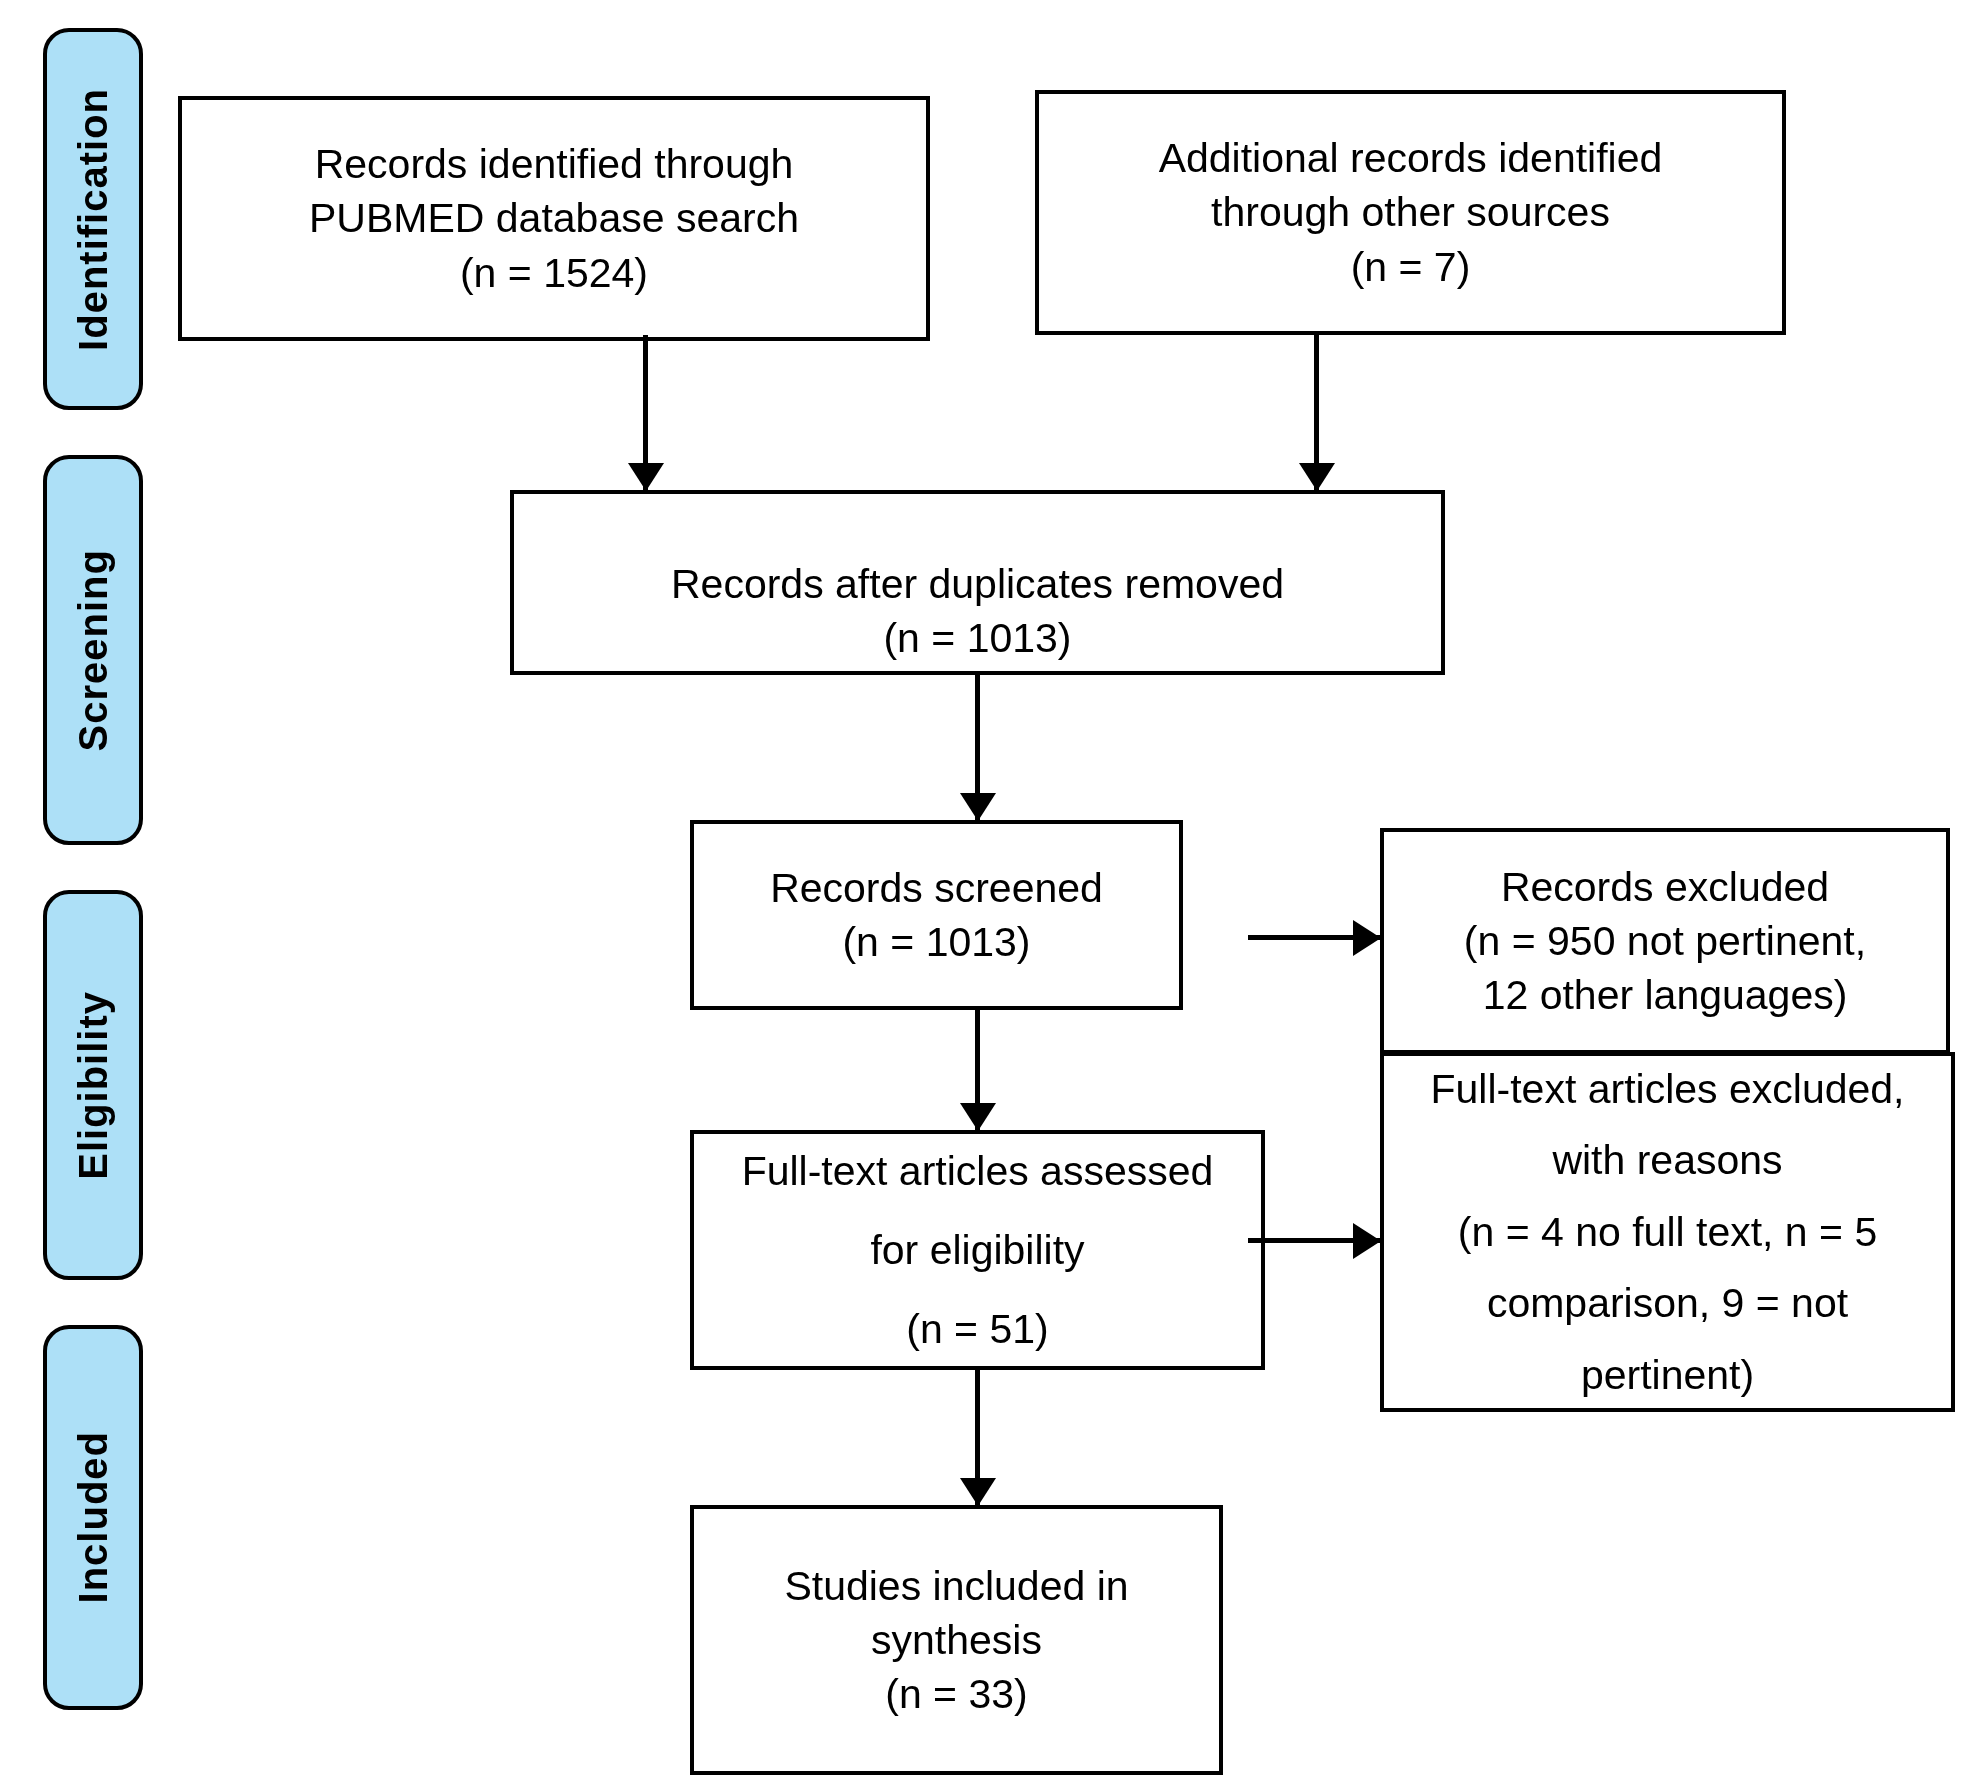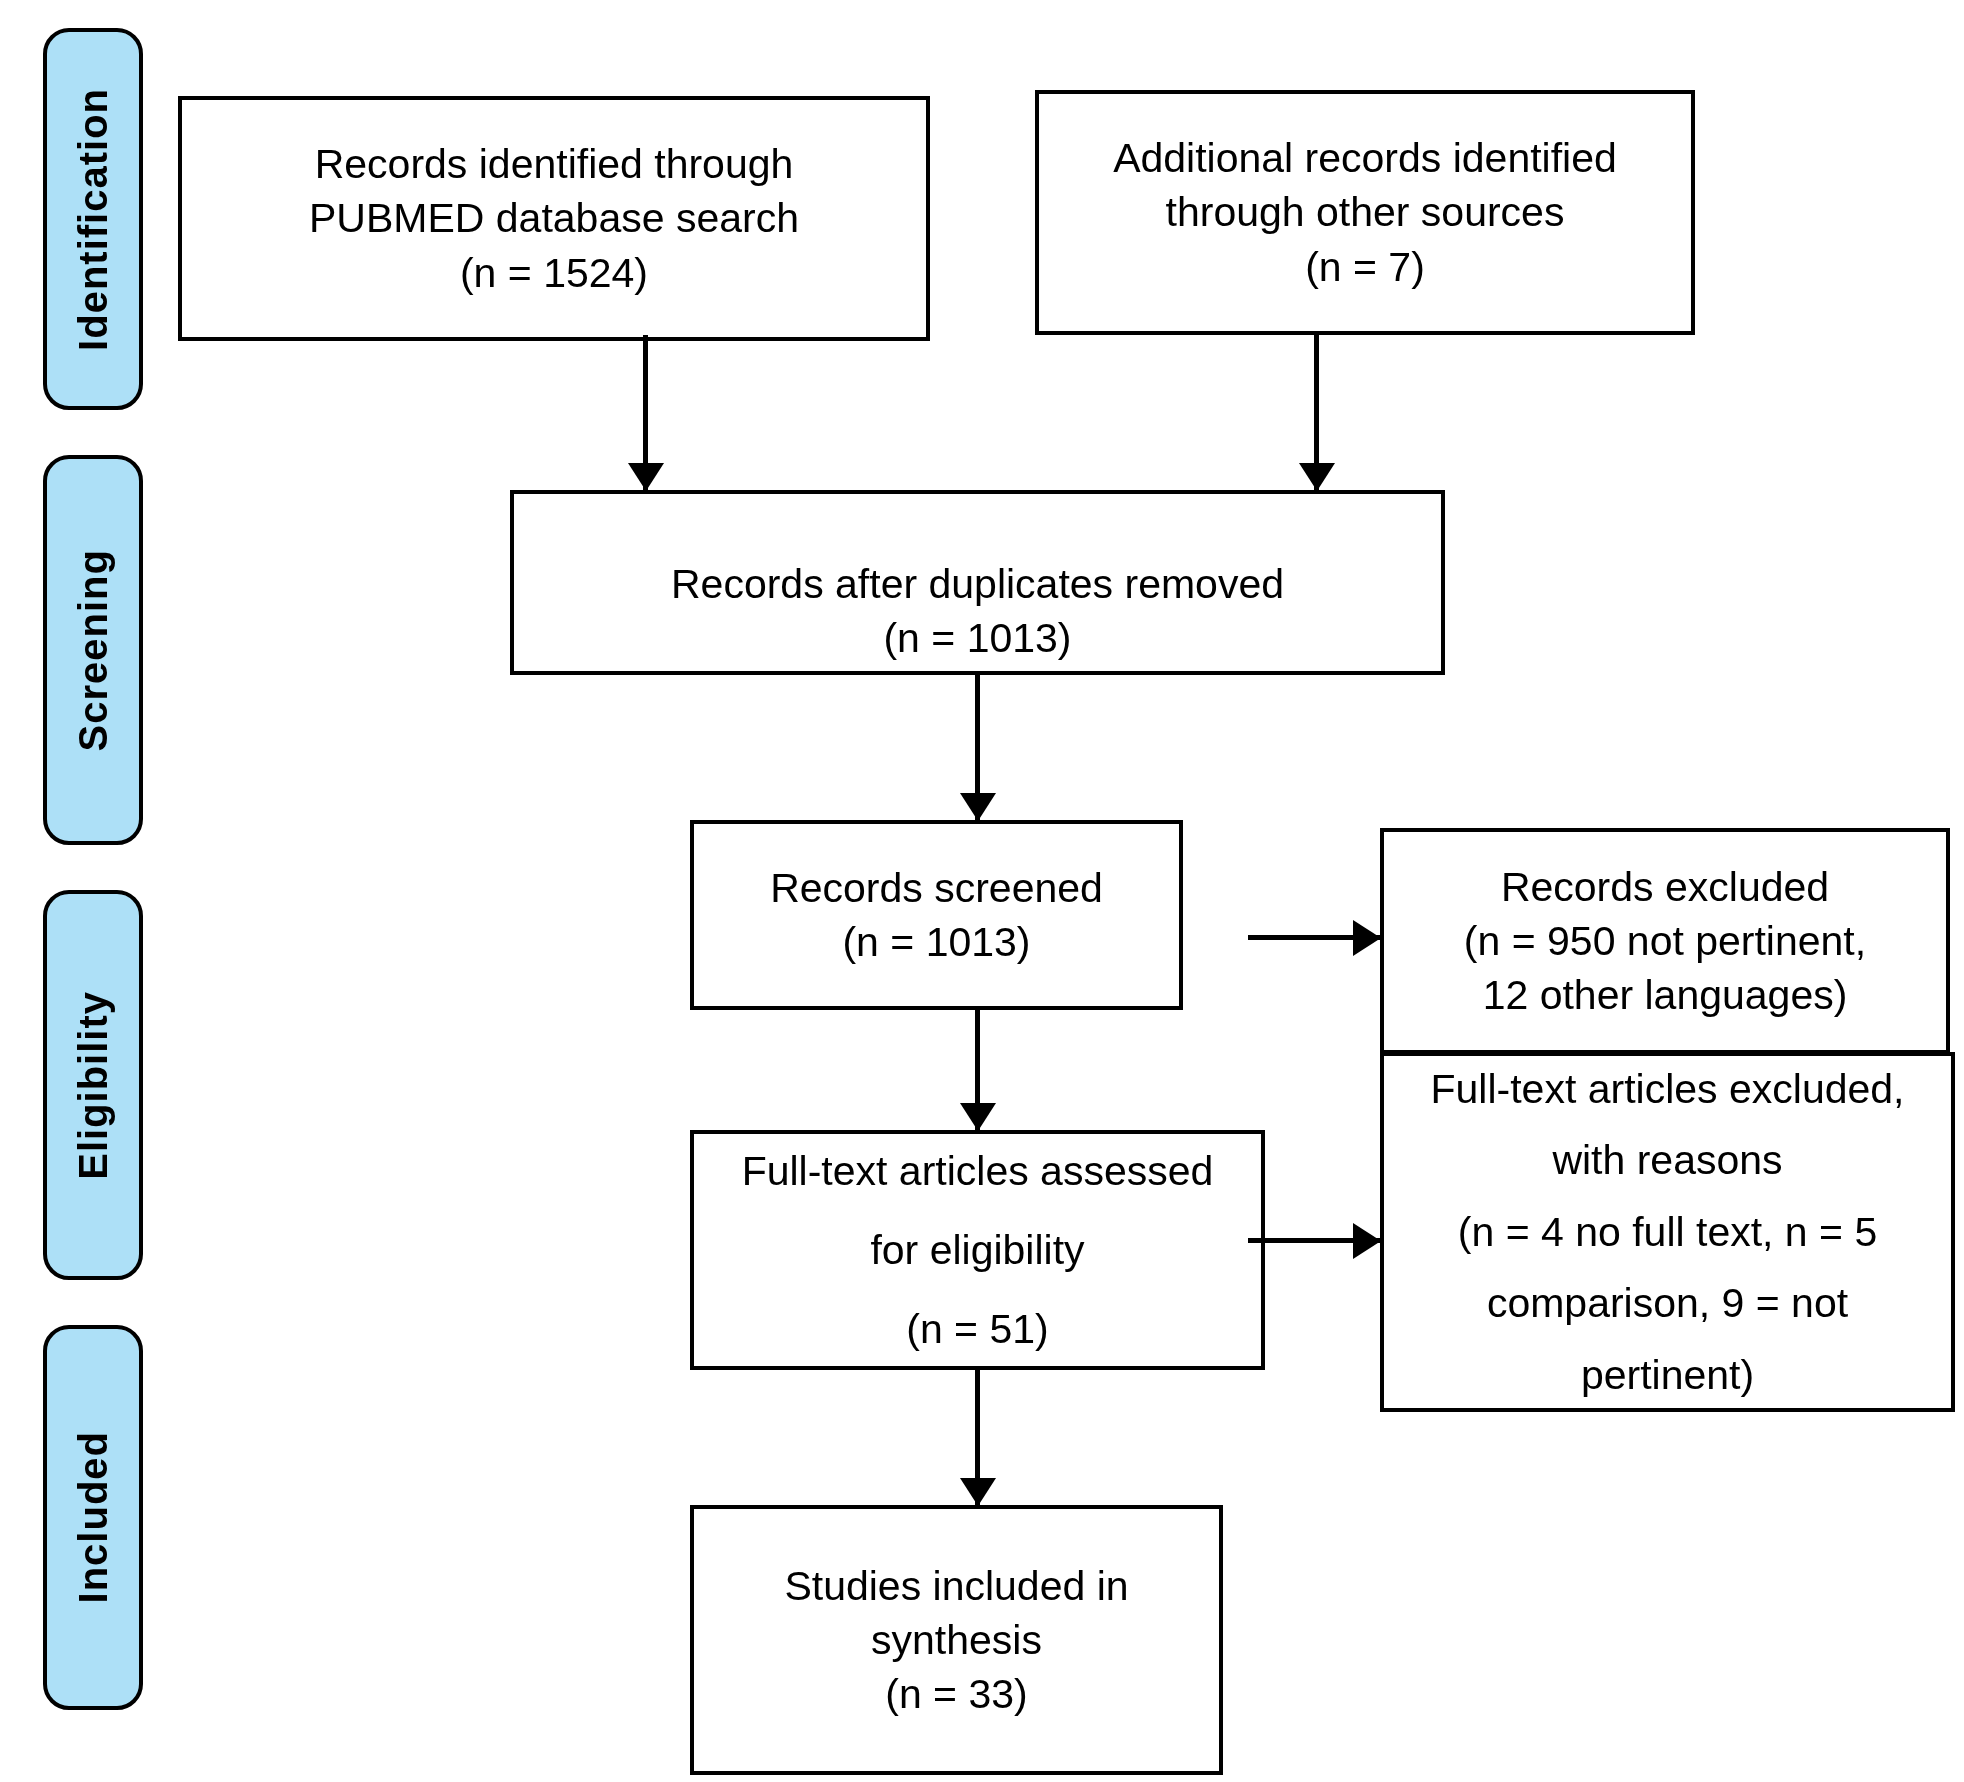--- a/index.html
+++ b/index.html
@@ -111,21 +111,21 @@
   <div class="stage-tab" style="left:43px; top:1325px; width:100px; height:385px;">
     <span class="stage-label">Included</span>
   </div>
 
   <div class="flow-box" style="left:178px; top:90px; width:752px; height:245px;margin-top:6px;">
     <div class="line">Records identified through</div>
     <div class="line">PUBMED database search</div>
     <div class="line">(n =   1524)</div>
   </div>
 
-  <div class="flow-box" style="left:1035px; top:90px; width:660px; height:245px;">
+  <div class="flow-box" style="left:1035px; top:90px; width:751px; height:245px;">
     <div class="line">Additional records identified</div>
     <div class="line">through other sources</div>
     <div class="line">(n = 7)</div>
   </div>
 
   <div class="arrow-v" style="left:643px; top:335px; height:155px;">
     <span class="head"></span>
   </div>
 
   <div class="arrow-v" style="left:1314px; top:335px; height:155px;">

